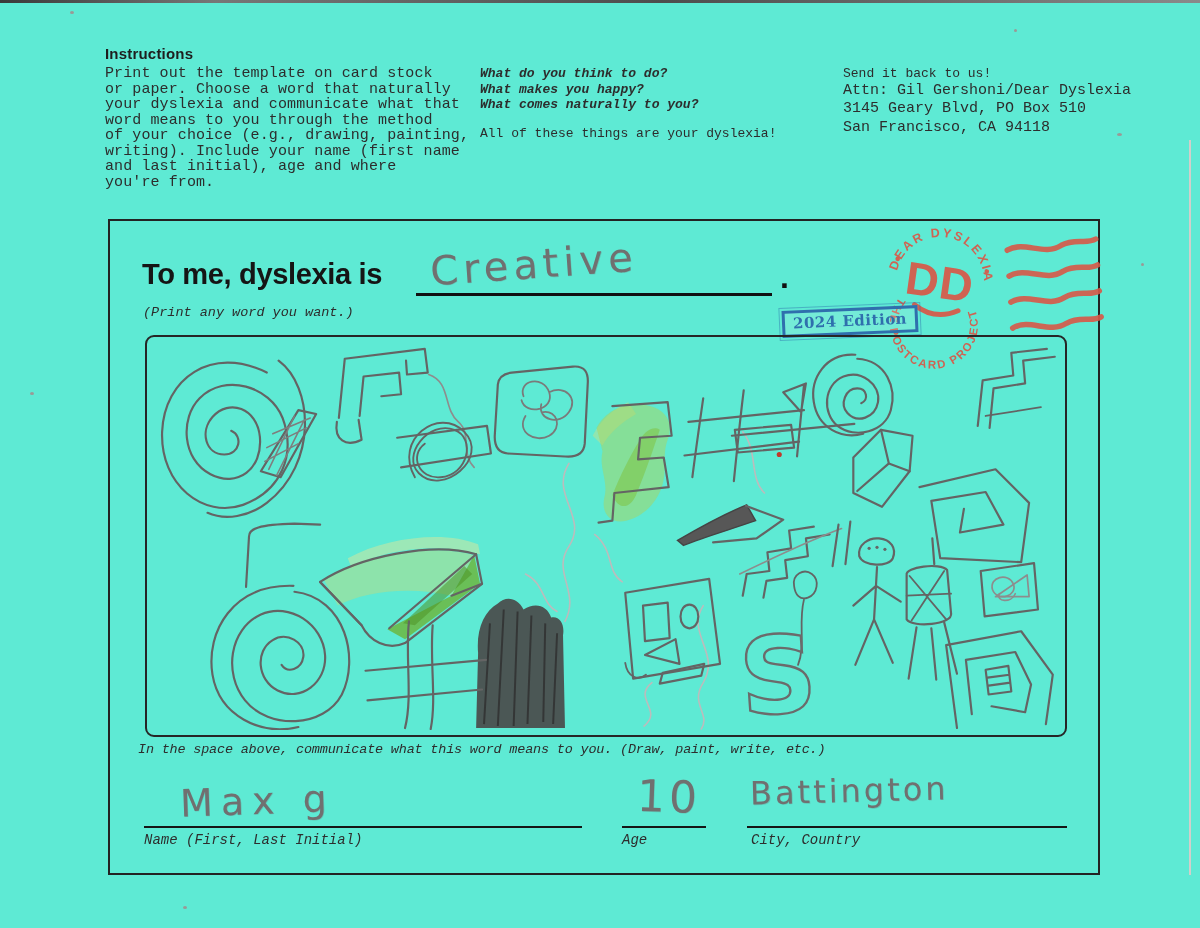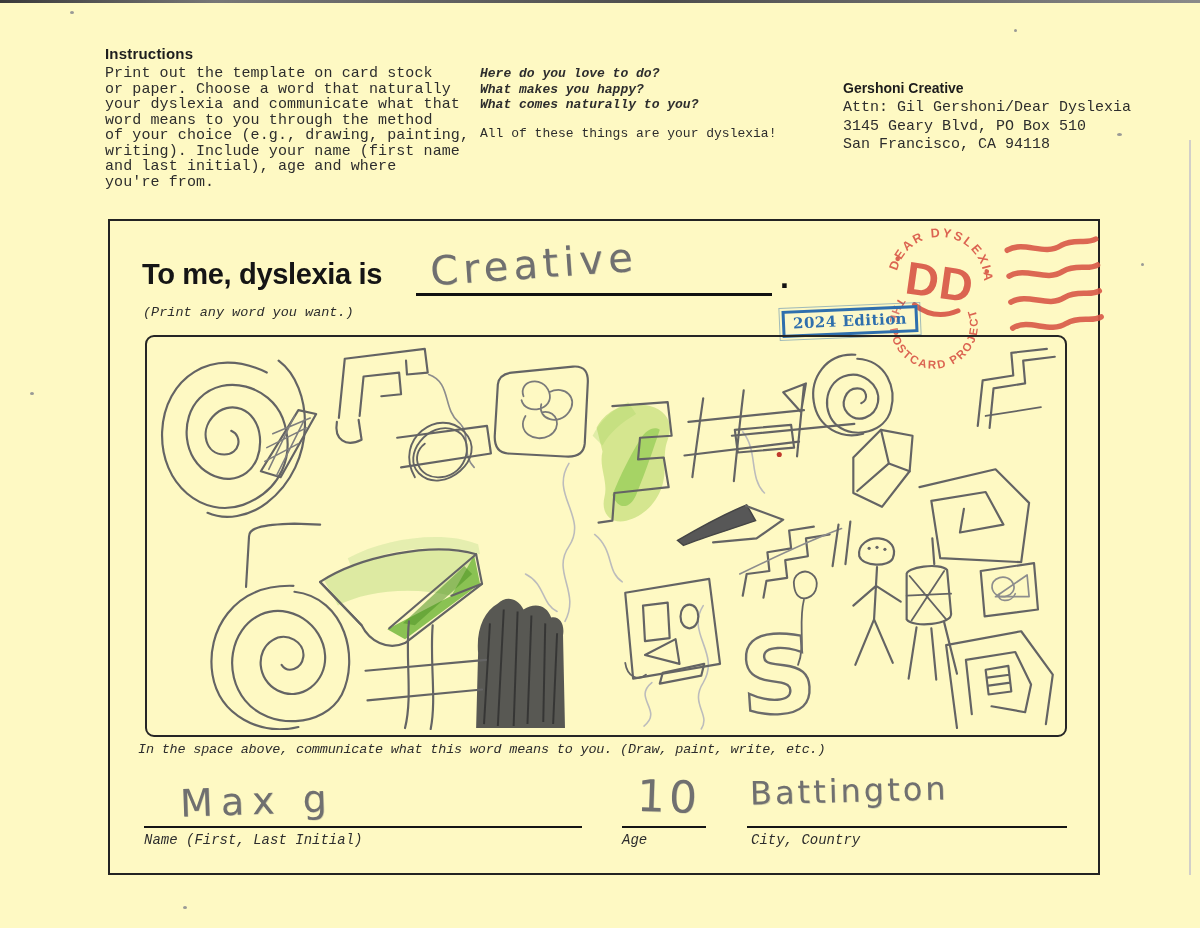--- a/index.html
+++ b/index.html
@@ -1,18 +1,18 @@
 <!DOCTYPE html>
 <html><head>
 <meta charset="utf-8">
 <style>
   html,body{margin:0;padding:0;background:#e8e6e2;}
   .page{
     position:relative; width:1200px; height:928px; overflow:hidden;
-    background:#fef9c3;
+    background:#5eead4;
     font-family:"Liberation Mono", monospace;
     color:#2d2d2d;
   }
   .scan-top{position:absolute;left:0;top:0;width:100%;height:3px;
     background:linear-gradient(90deg,#3a3a3a,#777 18%,#4d4d4d 55%,#8a8a8a);}
   .edge-right{position:absolute;left:1189px;top:140px;width:2px;height:735px;background:#d2cfca;}
   .speck{position:absolute;border-radius:50%;background:#9a9a96;}
 
   
   .col{position:absolute;}
@@ -94,28 +94,28 @@
 or paper. Choose a word that naturally
 your dyslexia and communicate what that
 word means to you through the method
 of your choice (e.g., drawing, painting,
 writing). Include your name (first name
 and last initial), age and where
 you're from.</p>
   </div>
 
   <div class="col col-hints">
-    <p class="mono body-md bold-italic q">Here do you love to do?</p>
+    <p class="mono body-md bold-italic q">What do you think to do?</p>
     <p class="mono body-md bold-italic q">What makes you happy?</p>
     <p class="mono body-md bold-italic q">What comes naturally to you?</p>
     <p class="mono body-md hints-outro">All of these things are your dyslexia!</p>
   </div>
 
   <div class="col col-return">
-    <p class="org-name">Gershoni Creative</p>
+    <p class="mono body-md">Send it back to us!</p>
     <p class="mono pre addr">Attn: Gil Gershoni/Dear Dyslexia
 3145 Geary Blvd, PO Box 510
 San Francisco, CA 94118</p>
   </div>
 
   <section class="postcard">
 
     <h1 class="prompt">To me, dyslexia is</h1>
     <span class="word-line"></span>
     <span class="handwriting hw-word">Creative</span>

